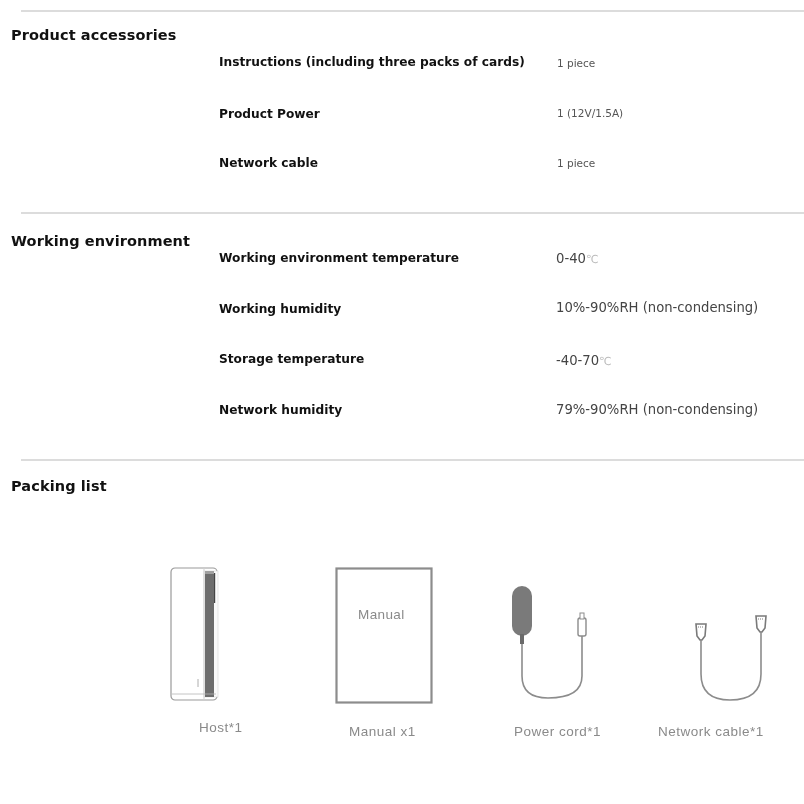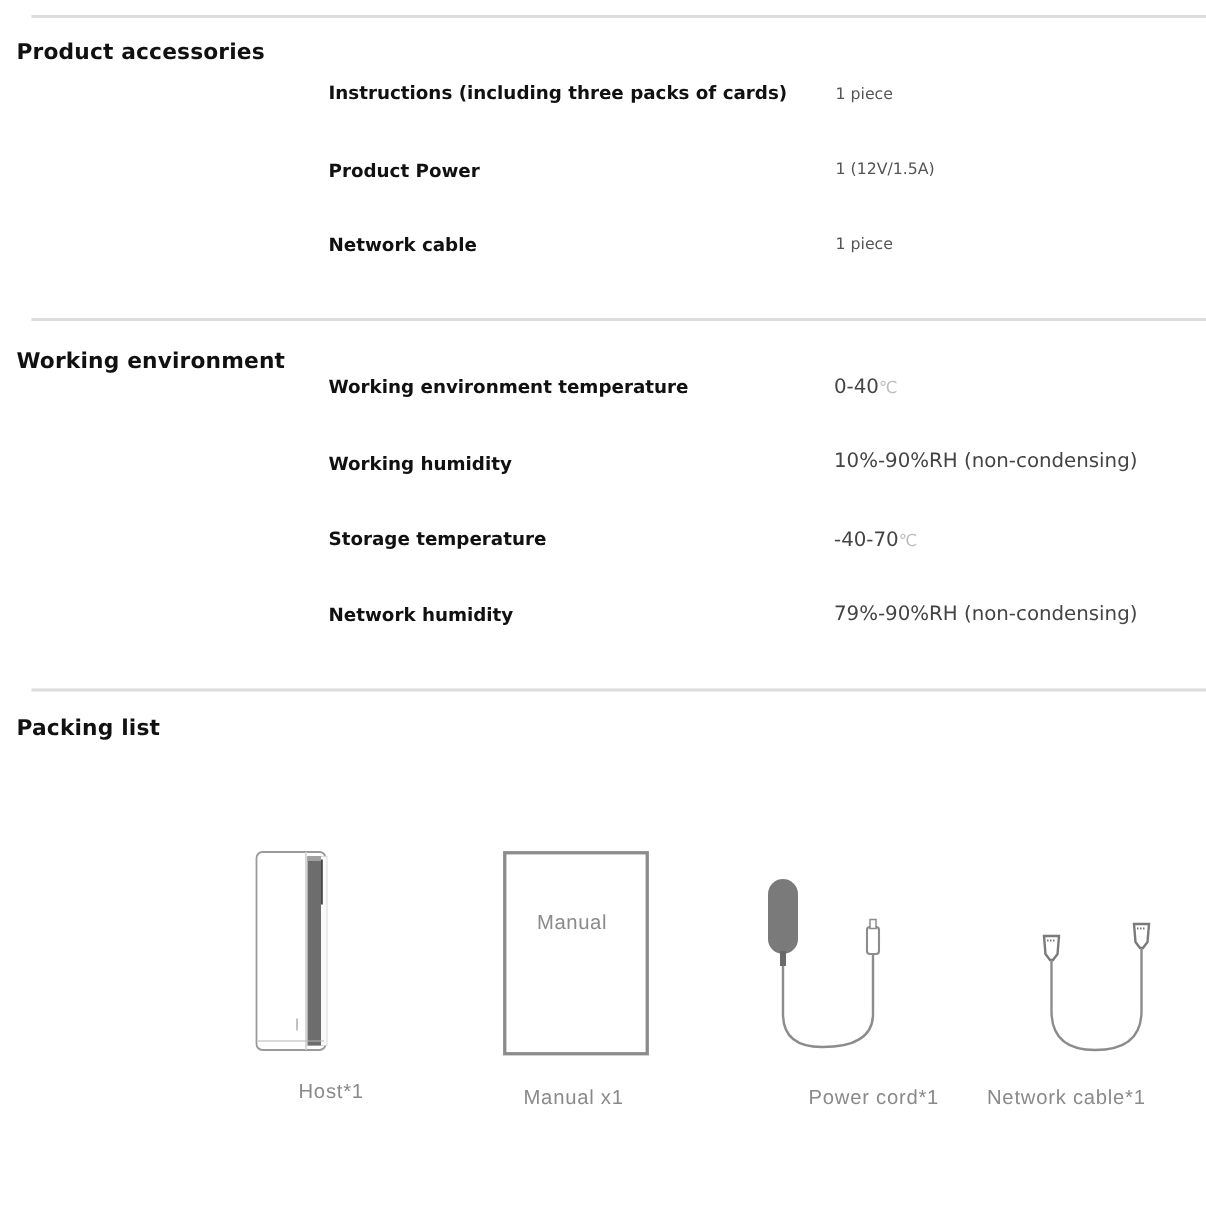--- a/index.html
+++ b/index.html
@@ -74,21 +74,21 @@
 
 <div class="pack-item" style="left:508px; top:584px; width:82px; height:118px;">
   <svg width="82" height="118" viewBox="0 0 82 118">
     <rect x="4" y="2" width="20" height="50" rx="10" fill="#7a7a7a"></rect>
     <rect x="12" y="50" width="4" height="10" fill="#6a6a6a"></rect>
     <path d="M14 60 L14 92 Q14 114 40 114 Q74 114 74 92 L74 52" fill="none" stroke="#8c8c8c" stroke-width="1.6"></path>
     <rect x="70" y="34" width="8" height="18" rx="2" fill="#fff" stroke="#8c8c8c" stroke-width="1.4"></rect>
     <rect x="72" y="29" width="4" height="6" fill="#fff" stroke="#8c8c8c" stroke-width="1"></rect>
   </svg>
 </div>
-<div class="pack-caption" style="left:539px; top:724px;">Power cord*1</div>
+<div class="pack-caption" style="left:514px; top:724px;">Power cord*1</div>
 
 <div class="pack-item" style="left:688px; top:614px; width:84px; height:90px;">
   <svg width="84" height="90" viewBox="0 0 84 90">
     <path d="M8 10 L18 10 L17 22 L14 26 L12 26 L9 22 Z" fill="#fff" stroke="#7a7a7a" stroke-width="1.6"></path>
     <line x1="10" y1="13" x2="16" y2="13" stroke="#7a7a7a" stroke-width="1.2" stroke-dasharray="1 1"></line>
     <path d="M68 2 L78 2 L77 14 L74 18 L72 18 L69 14 Z" fill="#fff" stroke="#7a7a7a" stroke-width="1.6"></path>
     <line x1="70" y1="5" x2="76" y2="5" stroke="#7a7a7a" stroke-width="1.2" stroke-dasharray="1 1"></line>
     <path d="M13 26 L13 60 Q13 86 42 86 Q73 86 73 60 L73 18" fill="none" stroke="#8c8c8c" stroke-width="1.6"></path>
   </svg>
 </div>

